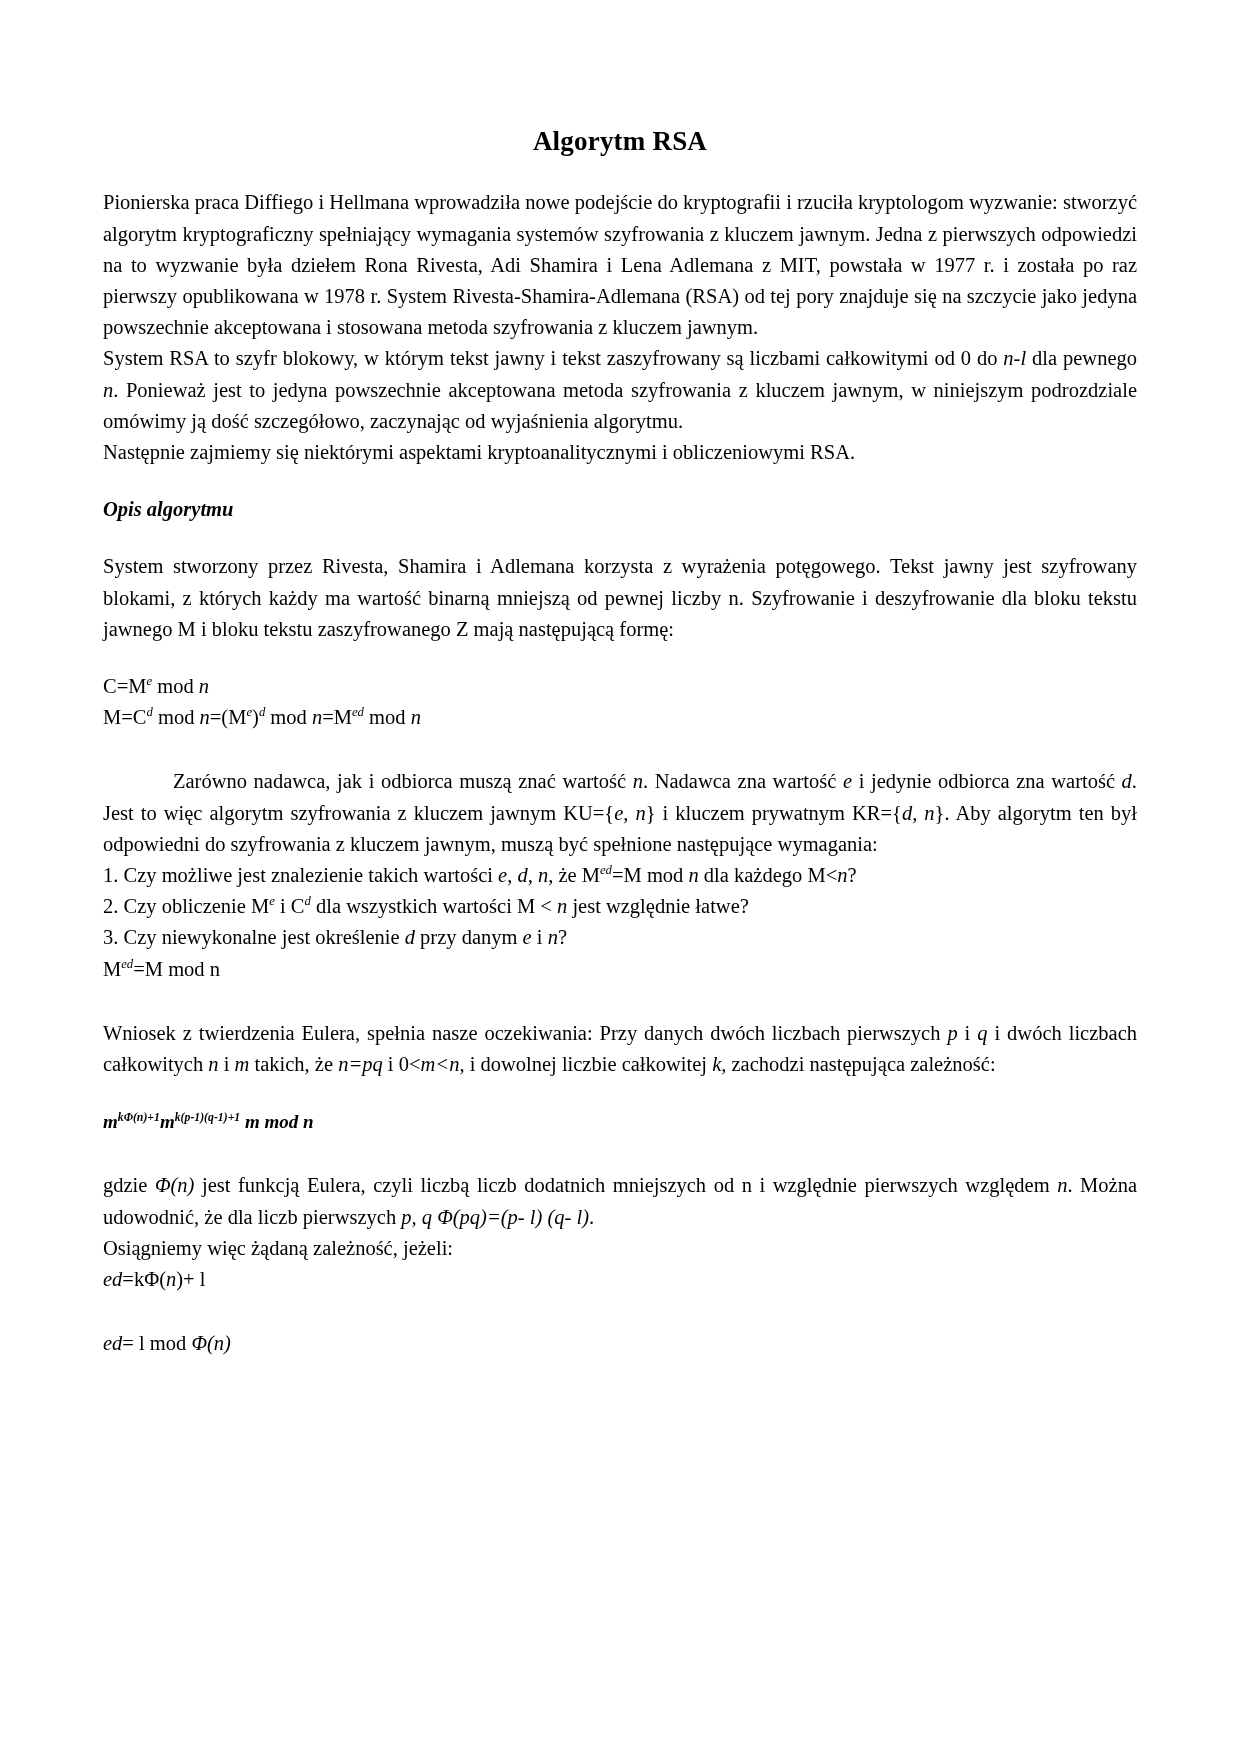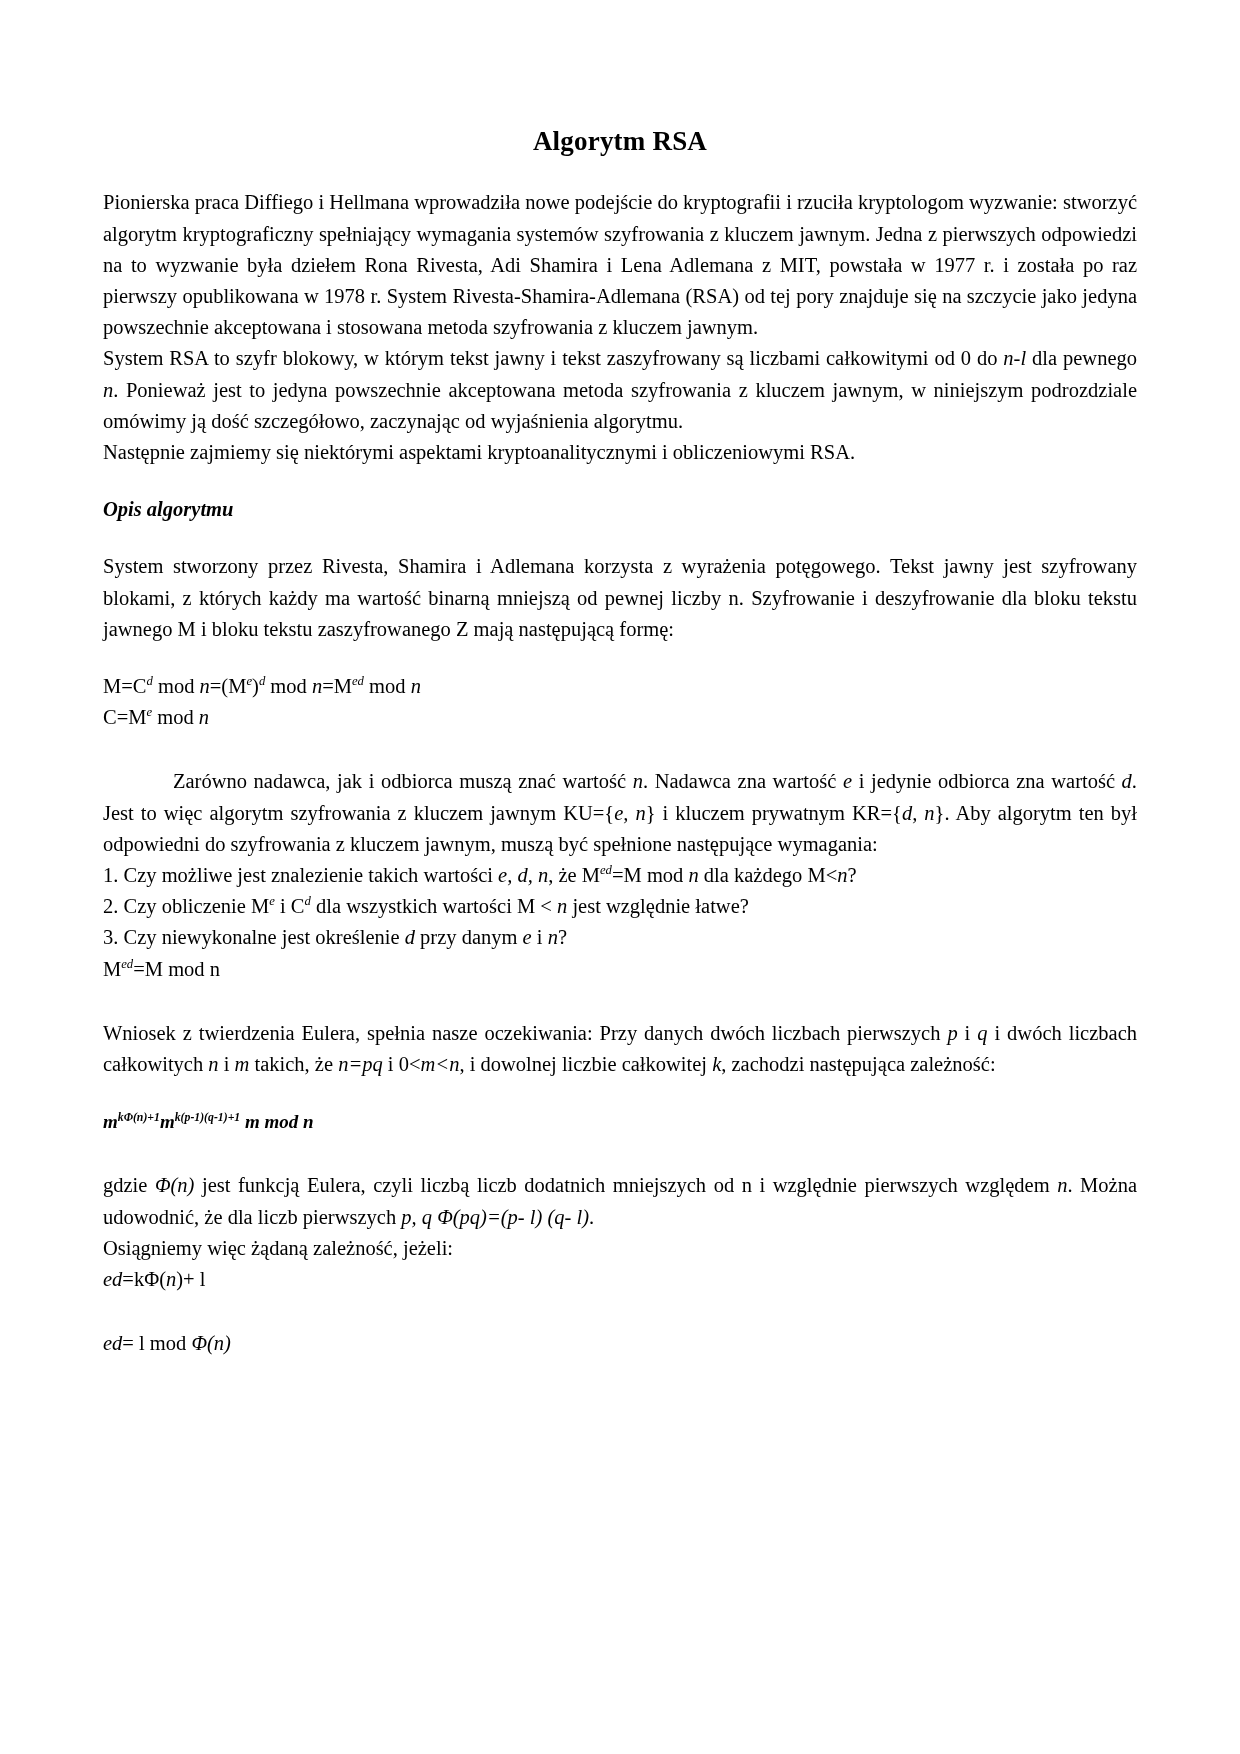--- a/index.html
+++ b/index.html
@@ -98,23 +98,23 @@
     <p class="section-heading">Opis algorytmu</p>
 
     <div class="spacer-md"></div>
 
     <p class="para">
       <span>System stworzony przez Rivesta, Shamira i Adlemana korzysta z wyrażenia potęgowego. Tekst jawny jest szyfrowany blokami, z których każdy ma wartość binarną mniejszą od pewnej liczby n. Szyfrowanie i deszyfrowanie dla bloku tekstu jawnego M i bloku tekstu zaszyfrowanego Z mają następującą formę:</span>
     </p>
 
     <div class="spacer-md"></div>
 
+    <p class="formula"><span>C=M</span><sup>e</sup><span> mod </span><i>n</i></p>
+
     <p class="formula"><span>M=C</span><sup>d</sup><span> mod </span><i>n</i><span>=(M</span><sup>e</sup><span>)</span><sup>d</sup><span> mod </span><i>n</i><span>=M</span><sup>ed</sup><span> mod </span><i>n</i></p>
-
-    <p class="formula"><span>C=M</span><sup>e</sup><span> mod </span><i>n</i></p>
 
     <div class="spacer-lg"></div>
 
     <p class="para indent-first"><span>Zarówno nadawca, jak i odbiorca muszą znać wartość </span><i>n</i><span>. Nadawca zna wartość </span><i>e</i><span> i jedynie odbiorca zna wartość </span><i>d</i><span>. Jest to więc algorytm szyfrowania z kluczem jawnym KU={</span><i>e, n</i><span>} i kluczem prywatnym KR={</span><i>d, n</i><span>}. Aby algorytm ten był odpowiedni do szyfrowania z kluczem jawnym, muszą być spełnione następujące wymagania:</span></p>
 
     <p class="para nojust"><span>1. Czy możliwe jest znalezienie takich wartości </span><i>e, d, n</i><span>, że M</span><sup>ed</sup><span>=M mod </span><i>n</i><span> dla każdego M&lt;</span><i>n</i><span>?</span></p>
 
     <p class="para nojust"><span>2. Czy obliczenie M</span><sup>e</sup><span> i C</span><sup>d</sup><span> dla wszystkich wartości M &lt; </span><i>n</i><span> jest względnie łatwe?</span></p>
 
     <p class="para nojust"><span>3. Czy niewykonalne jest określenie </span><i>d</i><span> przy danym </span><i>e</i><span> i </span><i>n</i><span>?</span></p>

